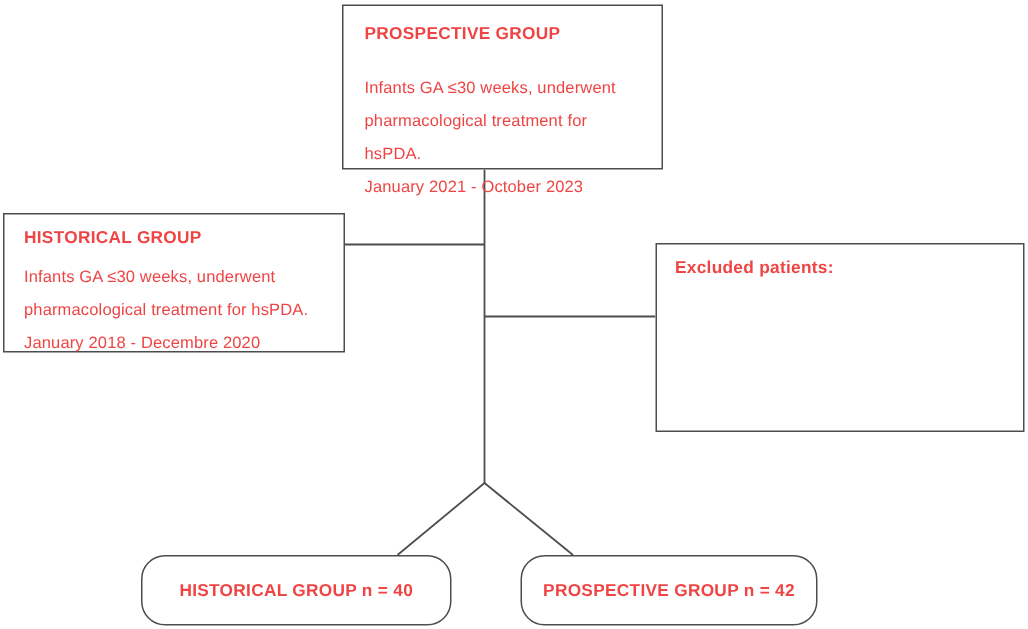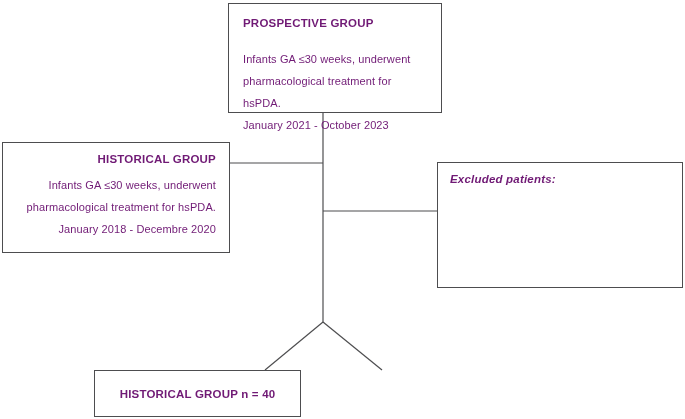--- a/index.html
+++ b/index.html
@@ -6,21 +6,21 @@
     margin: 0;
     padding: 0;
     background: #ffffff;
   }
   .canvas {
     position: relative;
     width: 685px;
     height: 419px;
     background: #ffffff;
     font-family: "Liberation Sans", sans-serif;
-    color: #701a75;
+    color: #ef4444;
     overflow: hidden;
   }
   .connectors {
     position: absolute;
     left: 0;
     top: 0;
     width: 685px;
     height: 419px;
   }
   .box {
@@ -46,39 +46,39 @@
     top: 3px;
     width: 214px;
     height: 110px;
     padding: 12px 14px;
   }
   .box-prospective .box-title { margin-bottom: 18px; }
   .box-historical {
     left: 2px;
     top: 142px;
     width: 228px;
-    height: 111px;
+    height: 93px;
     padding: 9px 13px;
-    text-align: right;
   }
   .box-historical .box-title { margin-bottom: 8px; }
   .box-excluded {
     left: 437px;
     top: 162px;
     width: 246px;
     height: 126px;
     padding: 9px 12px;
   }
-  .box-excluded .box-title { margin-bottom: 15px; font-style: italic; }
+  .box-excluded .box-title { margin-bottom: 15px; }
   .box-result {
     top: 370px;
     height: 47px;
     display: flex;
     align-items: center;
     justify-content: center;
+    border-radius: 16px;
   }
   .box-result-historical {
     left: 94px;
     width: 207px;
   }
   .box-result-prospective {
     left: 347px;
     width: 198px;
   }
   .result-label {
@@ -120,14 +120,17 @@
   </div>
 
   <div class="box box-excluded">
     <div class="box-title">Excluded patients:</div>
   </div>
 
   <div class="box box-result box-result-historical">
     <div class="result-label">HISTORICAL GROUP n = 40</div>
   </div>
 
+  <div class="box box-result box-result-prospective">
+    <div class="result-label">PROSPECTIVE GROUP n = 42</div>
+  </div>
 
 </div>
 
 </body></html>

